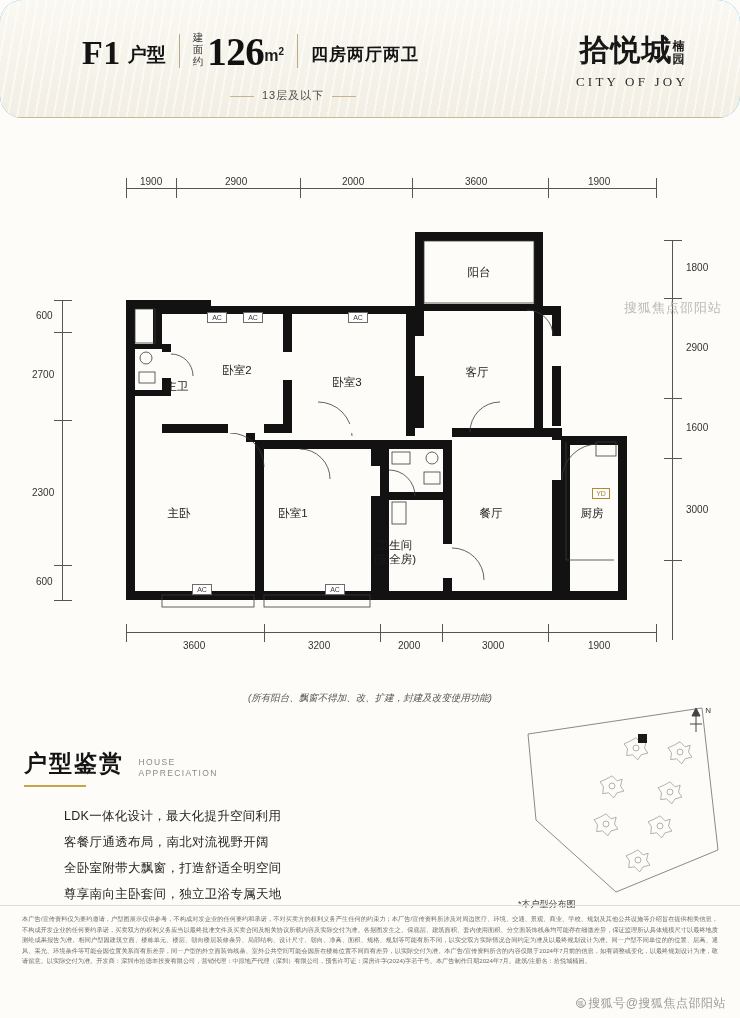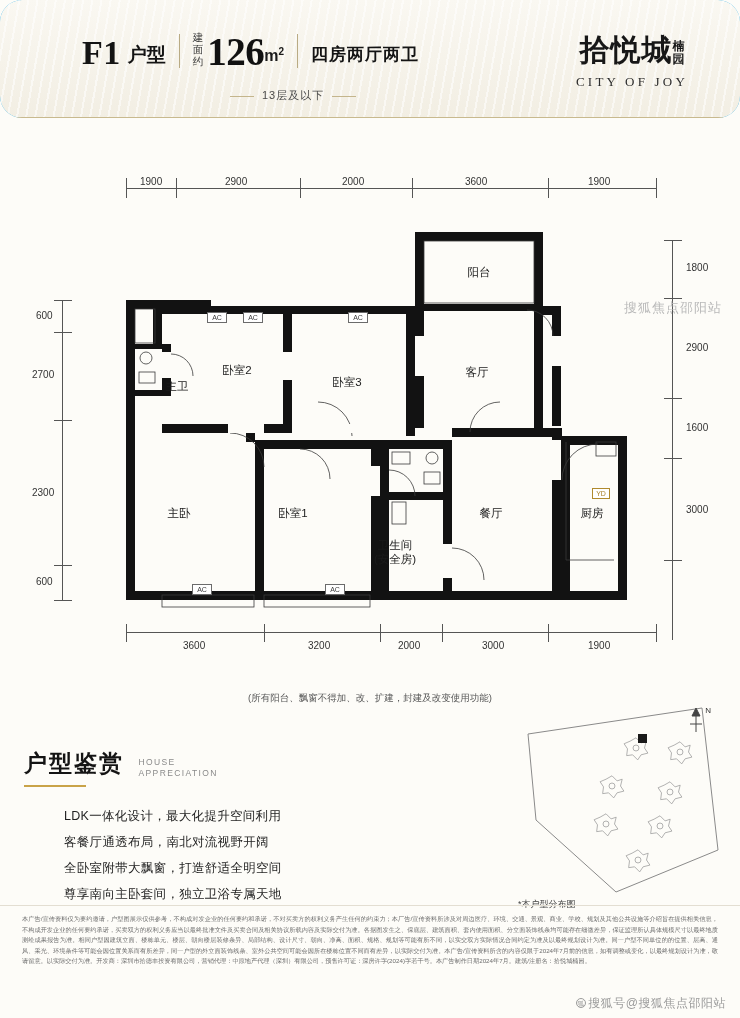--- a/index.html
+++ b/index.html
@@ -94,21 +94,21 @@
   .rm {
     position:absolute; font-size:11.5px; color:#1b1b1b; text-align:center;
     line-height:14px; white-space:nowrap;
   }
   .ac {
     position:absolute; border:1px solid #6b6b6b; font-size:7px; color:#3a3a3a;
     background:#fff; text-align:center; line-height:9px; letter-spacing:0;
   }
   .note-bottom {
     position:absolute; left:0; top:692px; width:740px; text-align:center;
-    font-size:9.5px; color:#555;
+    font-size:9.5px; color:#555;font-style:italic;
   }
   
   .appr { position:absolute; left:24px; top:748px; width:330px; }
   .appr-title {
     font-family:"Liberation Serif", serif;
     font-size:23px; font-weight:bold; letter-spacing:2px; color:#141414;
     display:inline-block; vertical-align:bottom;text-align:center;
   }
   .appr-en {
     display:inline-block; vertical-align:bottom; margin-left:10px;

